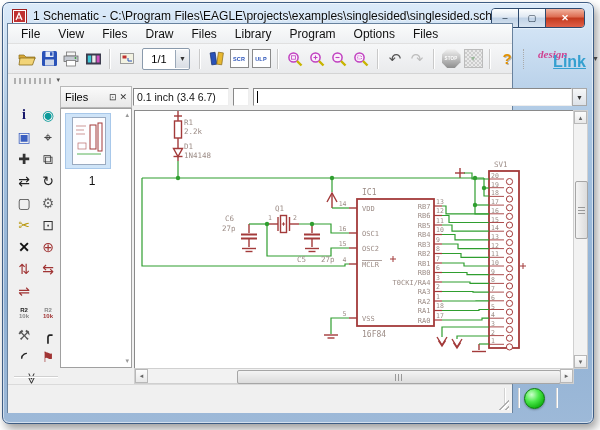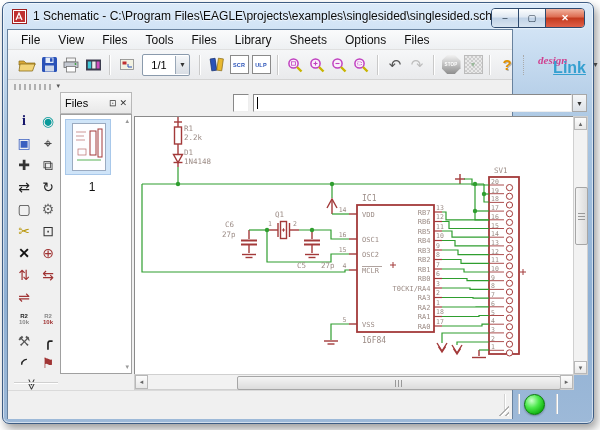--- a/index.html
+++ b/index.html
@@ -12,21 +12,21 @@
   .appicon{position:absolute;left:9px;top:6px;width:15px;height:15px;}
   .title{position:absolute;left:30px;top:6px;font-size:12px;color:#0a0a0a;white-space:nowrap;
     text-shadow:0 1px 1px rgba(255,255,255,.7);}
   .caption{position:absolute;right:8px;top:5px;height:18px;display:flex;border-radius:4px;overflow:hidden;
     border:1px solid #2e4a6e;box-shadow:0 1px 1px rgba(255,255,255,.5);}
   .cap{width:26px;height:18px;display:flex;align-items:center;justify-content:center;
     font-size:9px;color:#fff;background:linear-gradient(180deg,#fdfefe,#dfe8f2 45%,#c0d2e6 50%,#d8e4f0);
     border-right:1px solid #2e4a6e;color:#123;}
   .cap.close{width:38px;border-right:none;
     background:linear-gradient(180deg,#f2b4a0,#dd6b50 45%,#c33a1e 50%,#e06048);color:#fff;font-weight:bold;}
-  .content{position:absolute;left:4px;top:26px;width:506px;height:390px;background:#f0f0f0;
+  .content{position:absolute;left:4px;top:20px;width:506px;height:390px;background:#f0f0f0;
     border:1px solid #68829e;box-sizing:border-box;}
   
   .menubar{position:absolute;left:0;top:0;width:100%;height:20px;background:linear-gradient(#fafbfc,#eef0f2);
     display:flex;align-items:center;padding-left:4px;box-sizing:border-box;border-bottom:1px solid #e0e0e0;}
   .menu-item{padding:0 9px;font-size:12px;color:#111;}
   .toolbar{position:absolute;left:0;top:20px;width:100%;height:30px;background:linear-gradient(#f6f7f8,#e9eaec);
     border-bottom:1px solid #d4d4d4;display:flex;align-items:center;padding-left:8px;box-sizing:border-box;}
   .tbtn{width:22px;height:22px;display:flex;align-items:center;justify-content:center;flex:0 0 auto;}
   .tsep{width:1px;height:20px;background:#c9c9c9;border-right:1px solid #fff;margin:0 5px;flex:0 0 auto;}
   .tsep.dotted{background:none;border-right:none;border-left:1px dotted #aaa;}
@@ -128,24 +128,24 @@
       <div class="cap">▢</div>
       <div class="cap close">✕</div>
     </div>
   </div>
   <div class="content">
 
     <div class="menubar" id="menubar">
           <span class="menu-item">File</span>
           <span class="menu-item">View</span>
           <span class="menu-item">Files</span>
-          <span class="menu-item">Tools</span>
+          <span class="menu-item">Draw</span>
           <span class="menu-item">Files</span>
           <span class="menu-item">Library</span>
-          <span class="menu-item">Sheets</span>
+          <span class="menu-item">Program</span>
           <span class="menu-item">Options</span>
           <span class="menu-item">Files</span>
         </div>
 
     <div class="toolbar">
       <span class="tbtn">
         <svg width="18" height="16">
               <path d="M1,4 h5 l2,2 h9 v2 h-16 z" fill="#d8a838" stroke="#8a6d1a" stroke-width="0.7"></path>
         <path d="M2,7 h15 l-2.5,7 h-13.5 z" fill="#f2d478" stroke="#8a6d1a" stroke-width="0.8"></path>
             </svg>
@@ -318,20 +318,21 @@
             <rect x="25" y="5" width="4" height="28" fill="none" stroke="#a33a3a" stroke-width="1"></rect>
             <path d="M4,36 h24" stroke="#2f9e2f" stroke-width="0.8"></path>
             <rect x="5" y="25" width="8" height="6" fill="none" stroke="#b86a6a" stroke-width="0.7"></rect>
           </svg>
         </div>
         <div class="sheet-num">1</div>
       </div>
       <span class="list-arr" style="bottom:2px;">▾</span>
     </div>
 
+    <div class="coordbox">0.1 inch (3.4 6.7)</div>
     <div class="auxbox"></div>
     <div class="cmdwrap">
       <input type="text" value="" style="">
       <span class="caret"></span>
     </div>
     <div class="cmdarr">▼</div>
 
     <div class="canvas">
       <svg id="schem" viewBox="0 0 438 257">
 

